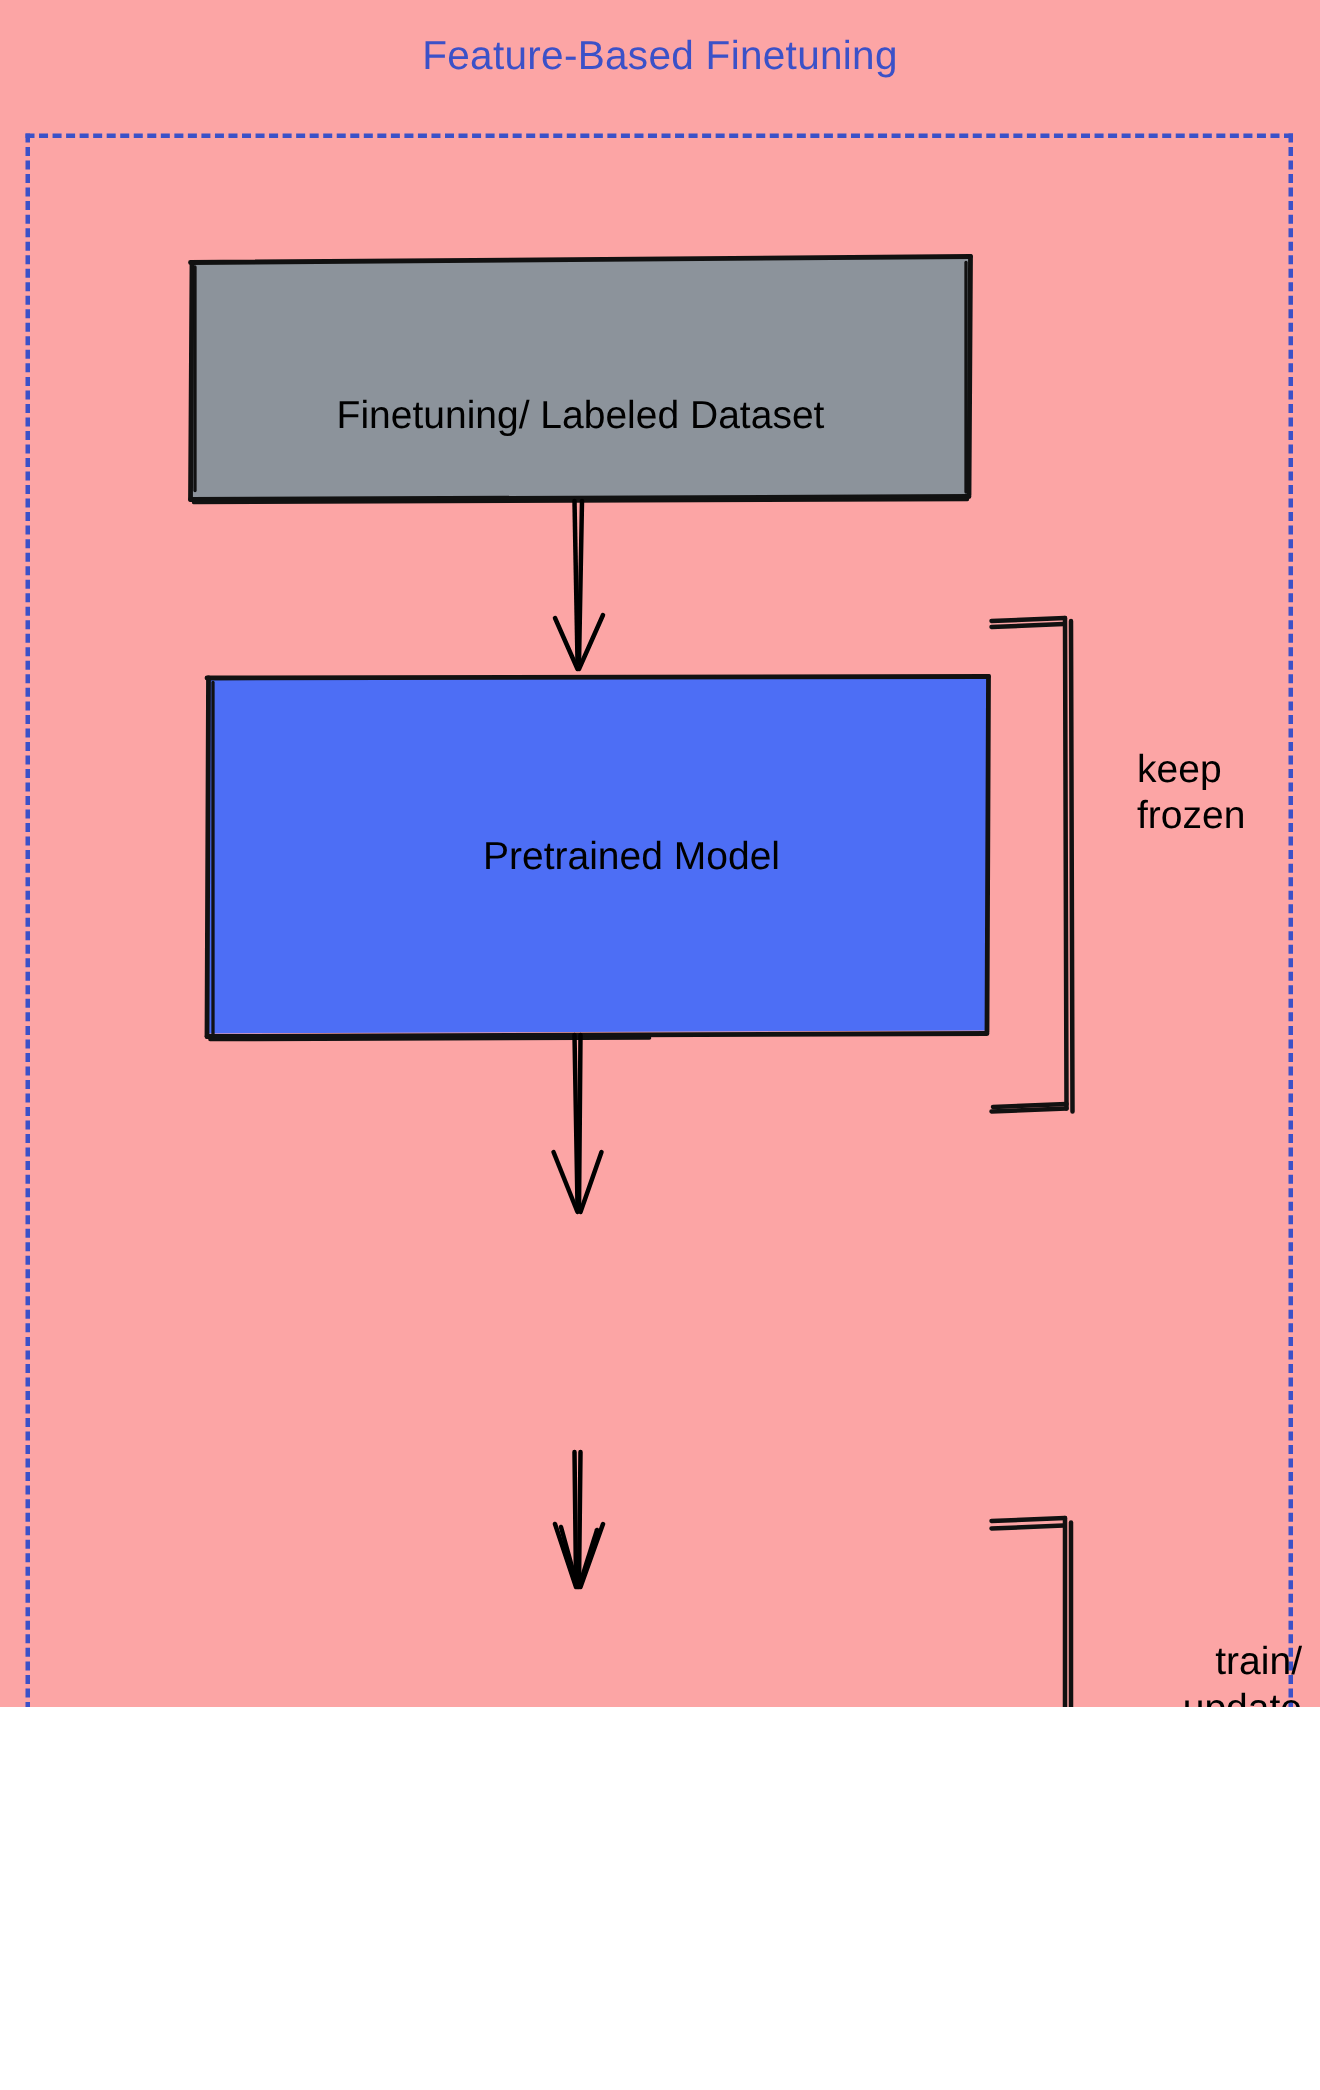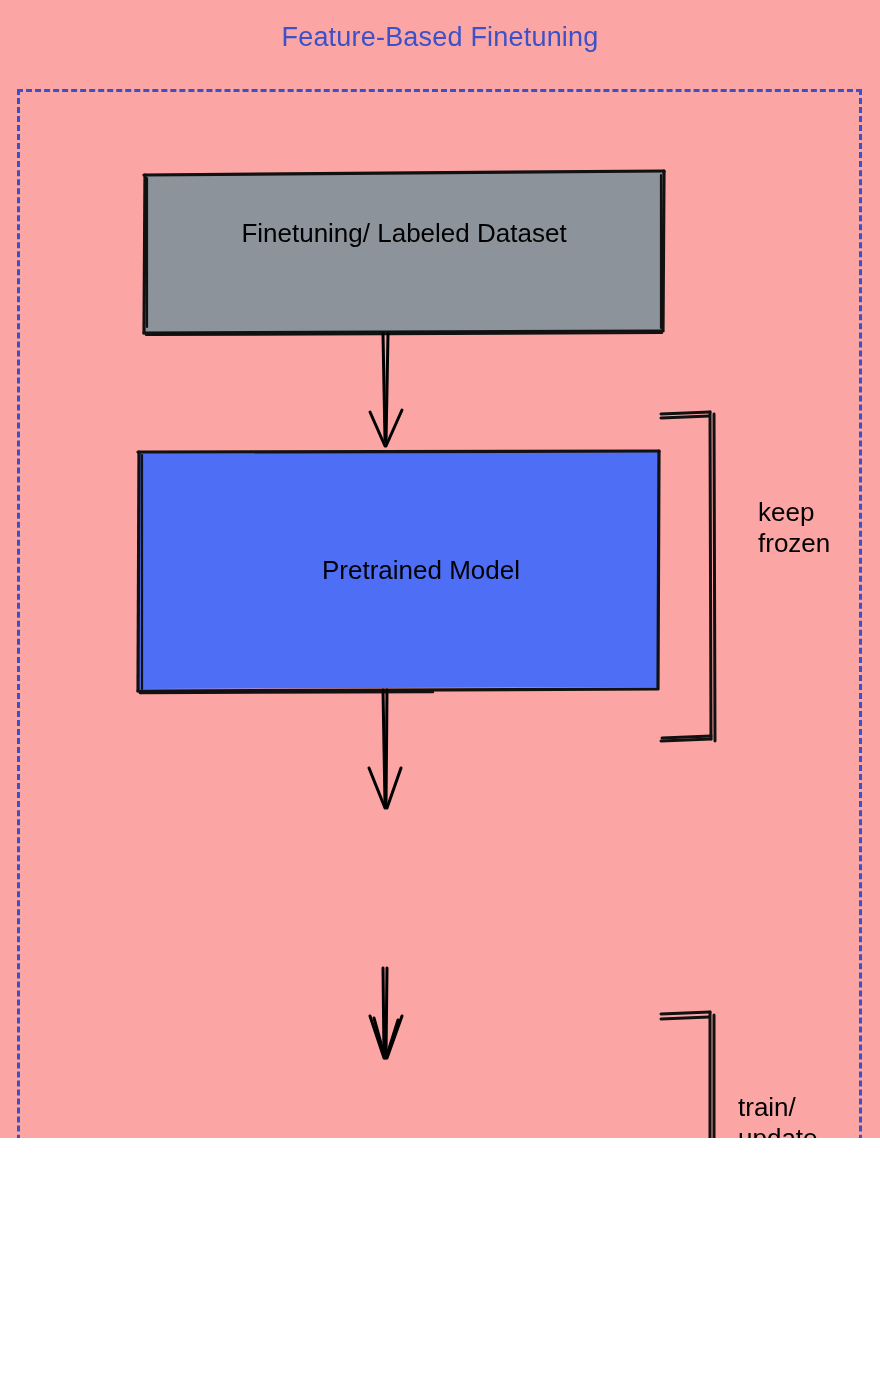--- a/index.html
+++ b/index.html
@@ -60,22 +60,22 @@
   }
   .sketch-outline {
     position: absolute;
     left: -4px; top: -4px;
     width: calc(100% + 8px);
     height: calc(100% + 8px);
     z-index: 2;
     pointer-events: none;
   }
   #box-dataset {
-    left: 142px; top: 170px; width: 524px; height: 164px;
-    align-items: flex-start;
+    left: 125px; top: 170px; width: 524px; height: 164px;
+    align-items: center;
     padding-top: 48px;
   }
   #box-pretrained {
     left: 137px; top: 450px; width: 524px; height: 241px;
     align-items: center;
     padding-left: 44px;
   }
   #box-embeddings {
     left: 137px; top: 810px; width: 524px; height: 160px;
     align-items: center;
@@ -103,20 +103,21 @@
   #note-keep-frozen {
     left: 738px;
     top: 497px;
     width: 130px;
     margin-left: 20px;
   }
   #note-train-update {
     left: 738px;
     top: 1092px;
     width: 130px;
+    text-align: right;
   }
 </style>
 </head>
 <body>
 
 <div id="page">
 
   <div id="diagram-title">Feature-Based Finetuning</div>
 
   <div id="dashed-frame"></div>

